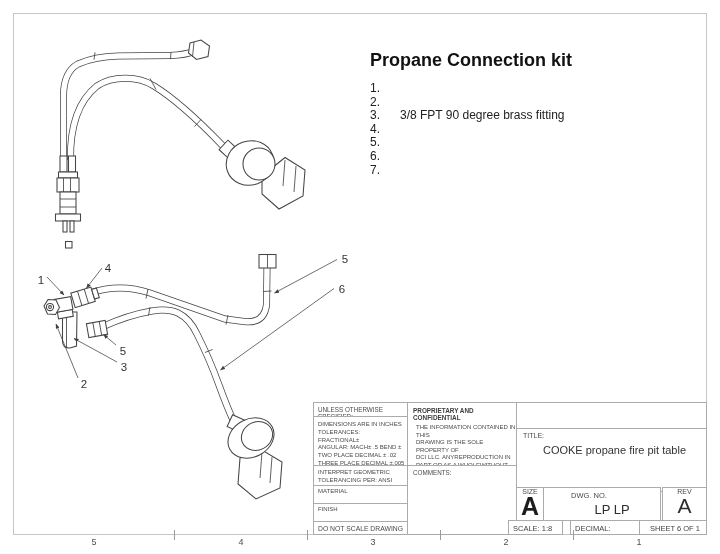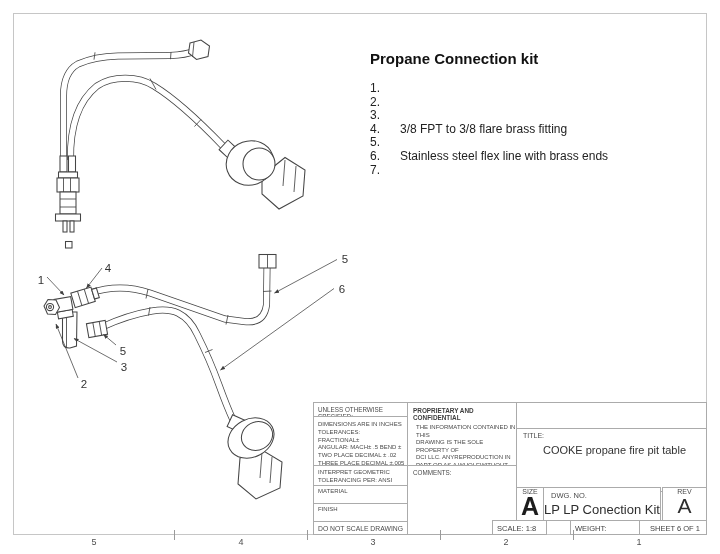--- a/index.html
+++ b/index.html
@@ -2,21 +2,21 @@
 <html><head>
 <meta charset="utf-8">
 <style>
   html,body{margin:0;padding:0;background:#ffffff;}
   body{width:720px;height:554px;position:relative;overflow:hidden;
        font-family:"Liberation Sans", sans-serif;color:#2b2b2b;}
   .abs{position:absolute;box-sizing:border-box;}
   
   #frame{left:13px;top:13px;width:694px;height:522px;border:1px solid #c6c6c6;}
   
-  #kit-title{left:370px;top:50px;font-size:15px;font-weight:bold;color:#111;}
+  #kit-title{left:370px;top:50px;font-size:18px;font-weight:bold;color:#111;}
   #parts-list{left:370px;top:82px;width:330px;font-size:12px;line-height:13.6px;color:#222;}
   .part-row{display:flex;}
   .part-num{width:30px;flex:0 0 30px;}
   .part-label{width:278px;}
   
   .cell{border:1px solid #ababab;background:#fff;color:#4a4a4a;overflow:hidden;}
   .t63{font-size:6.3px;} .t6{font-size:6px;line-height:7.8px;}
   .hdr{padding:3px 2px 0 4px;}
   #tol-body{padding:4px 0 0 4px;}
   #prop-cell .p-hdr{font-weight:bold;font-size:6.4px;padding:4px 0 3px 5px;color:#3d3d3d;}
@@ -105,31 +105,30 @@
 <div class="abs" id="kit-title">Propane Connection kit</div>
 <div class="abs" id="parts-list">
   <div class="part-row">
     <span class="part-num">1.</span>
   </div>
   <div class="part-row">
     <span class="part-num">2.</span>
   </div>
   <div class="part-row">
     <span class="part-num">3.</span>
+    <span class="part-label">3/8 FPT 90 degree brass fitting</span>
   </div>
   <div class="part-row">
     <span class="part-num">4.</span>
-    <span class="part-label">3/8 FPT to 3/8 flare brass fitting</span>
   </div>
   <div class="part-row">
     <span class="part-num">5.</span>
   </div>
   <div class="part-row">
     <span class="part-num">6.</span>
-    <span class="part-label">Stainless steel flex line with brass ends</span>
   </div>
   <div class="part-row">
     <span class="part-num">7.</span>
   </div>
 </div>
 
 <svg style="left:28px;top:238px;" width="330" height="296" viewBox="28 238 330 296">
 
   <g>
     <path class="tube-o" d="M90,293 Q120,283 150,293 Q185,305 225,319 L244,321.5 Q264,324 266.5,305 L267,268"></path>
@@ -239,30 +238,30 @@
 
 <div class="abs cell" style="left:516px;top:402px;width:191px;height:27px;"></div>
 <div class="abs cell" id="tb-title-cell" style="left:516px;top:428px;width:191px;height:64px;">
   <div>TITLE:</div>
   <div class="tb-title-line first">COOKE propane fire pit table</div>
 </div>
 <div class="abs cell" id="size-cell" style="left:516px;top:487px;width:28px;height:34px;">
   <div class="mini-lbl">SIZE</div>
   <div class="big">A</div>
 </div>
-<div class="abs cell" id="dwg-cell" style="left:543px;top:487px;width:118px;height:34px;">
+<div class="abs cell" id="dwg-cell" style="left:543px;top:487px;width:118px;height:34px;padding-left:20px;">
   <div class="mini-lbl">DWG.  NO.</div>
   <div id="dwg-value">LP LP Conection Kit</div>
 </div>
 <div class="abs cell" id="rev-cell" style="left:662px;top:487px;width:45px;height:34px;">
   <div class="mini-lbl">REV</div>
   <div class="big">A</div>
 </div>
-<div class="abs cell scale-cell" style="left:492px;top:520px;width:55px;height:15px;">SCALE: 1:8</div>
-<div class="abs cell scale-cell" style="left:570px;top:520px;width:70px;height:15px;">WEIGHT:</div>
+<div class="abs cell scale-cell" style="left:508px;top:520px;width:55px;height:15px;">SCALE: 1:8</div>
+<div class="abs cell scale-cell" style="left:570px;top:520px;width:70px;height:15px;">DECIMAL:</div>
 <div class="abs cell scale-cell" style="left:639px;top:520px;width:68px;height:15px;text-align:center;">SHEET 6 OF 1</div>
 
 <div class="abs zone-num" style="left:85px;">5</div>
 <div class="abs zone-num" style="left:232px;">4</div>
 <div class="abs zone-num" style="left:364px;">3</div>
 <div class="abs zone-num" style="left:497px;">2</div>
 <div class="abs zone-num" style="left:630px;">1</div>
 <div class="abs zone-tick" style="left:174px;"></div>
 <div class="abs zone-tick" style="left:307px;"></div>
 <div class="abs zone-tick" style="left:440px;"></div>

